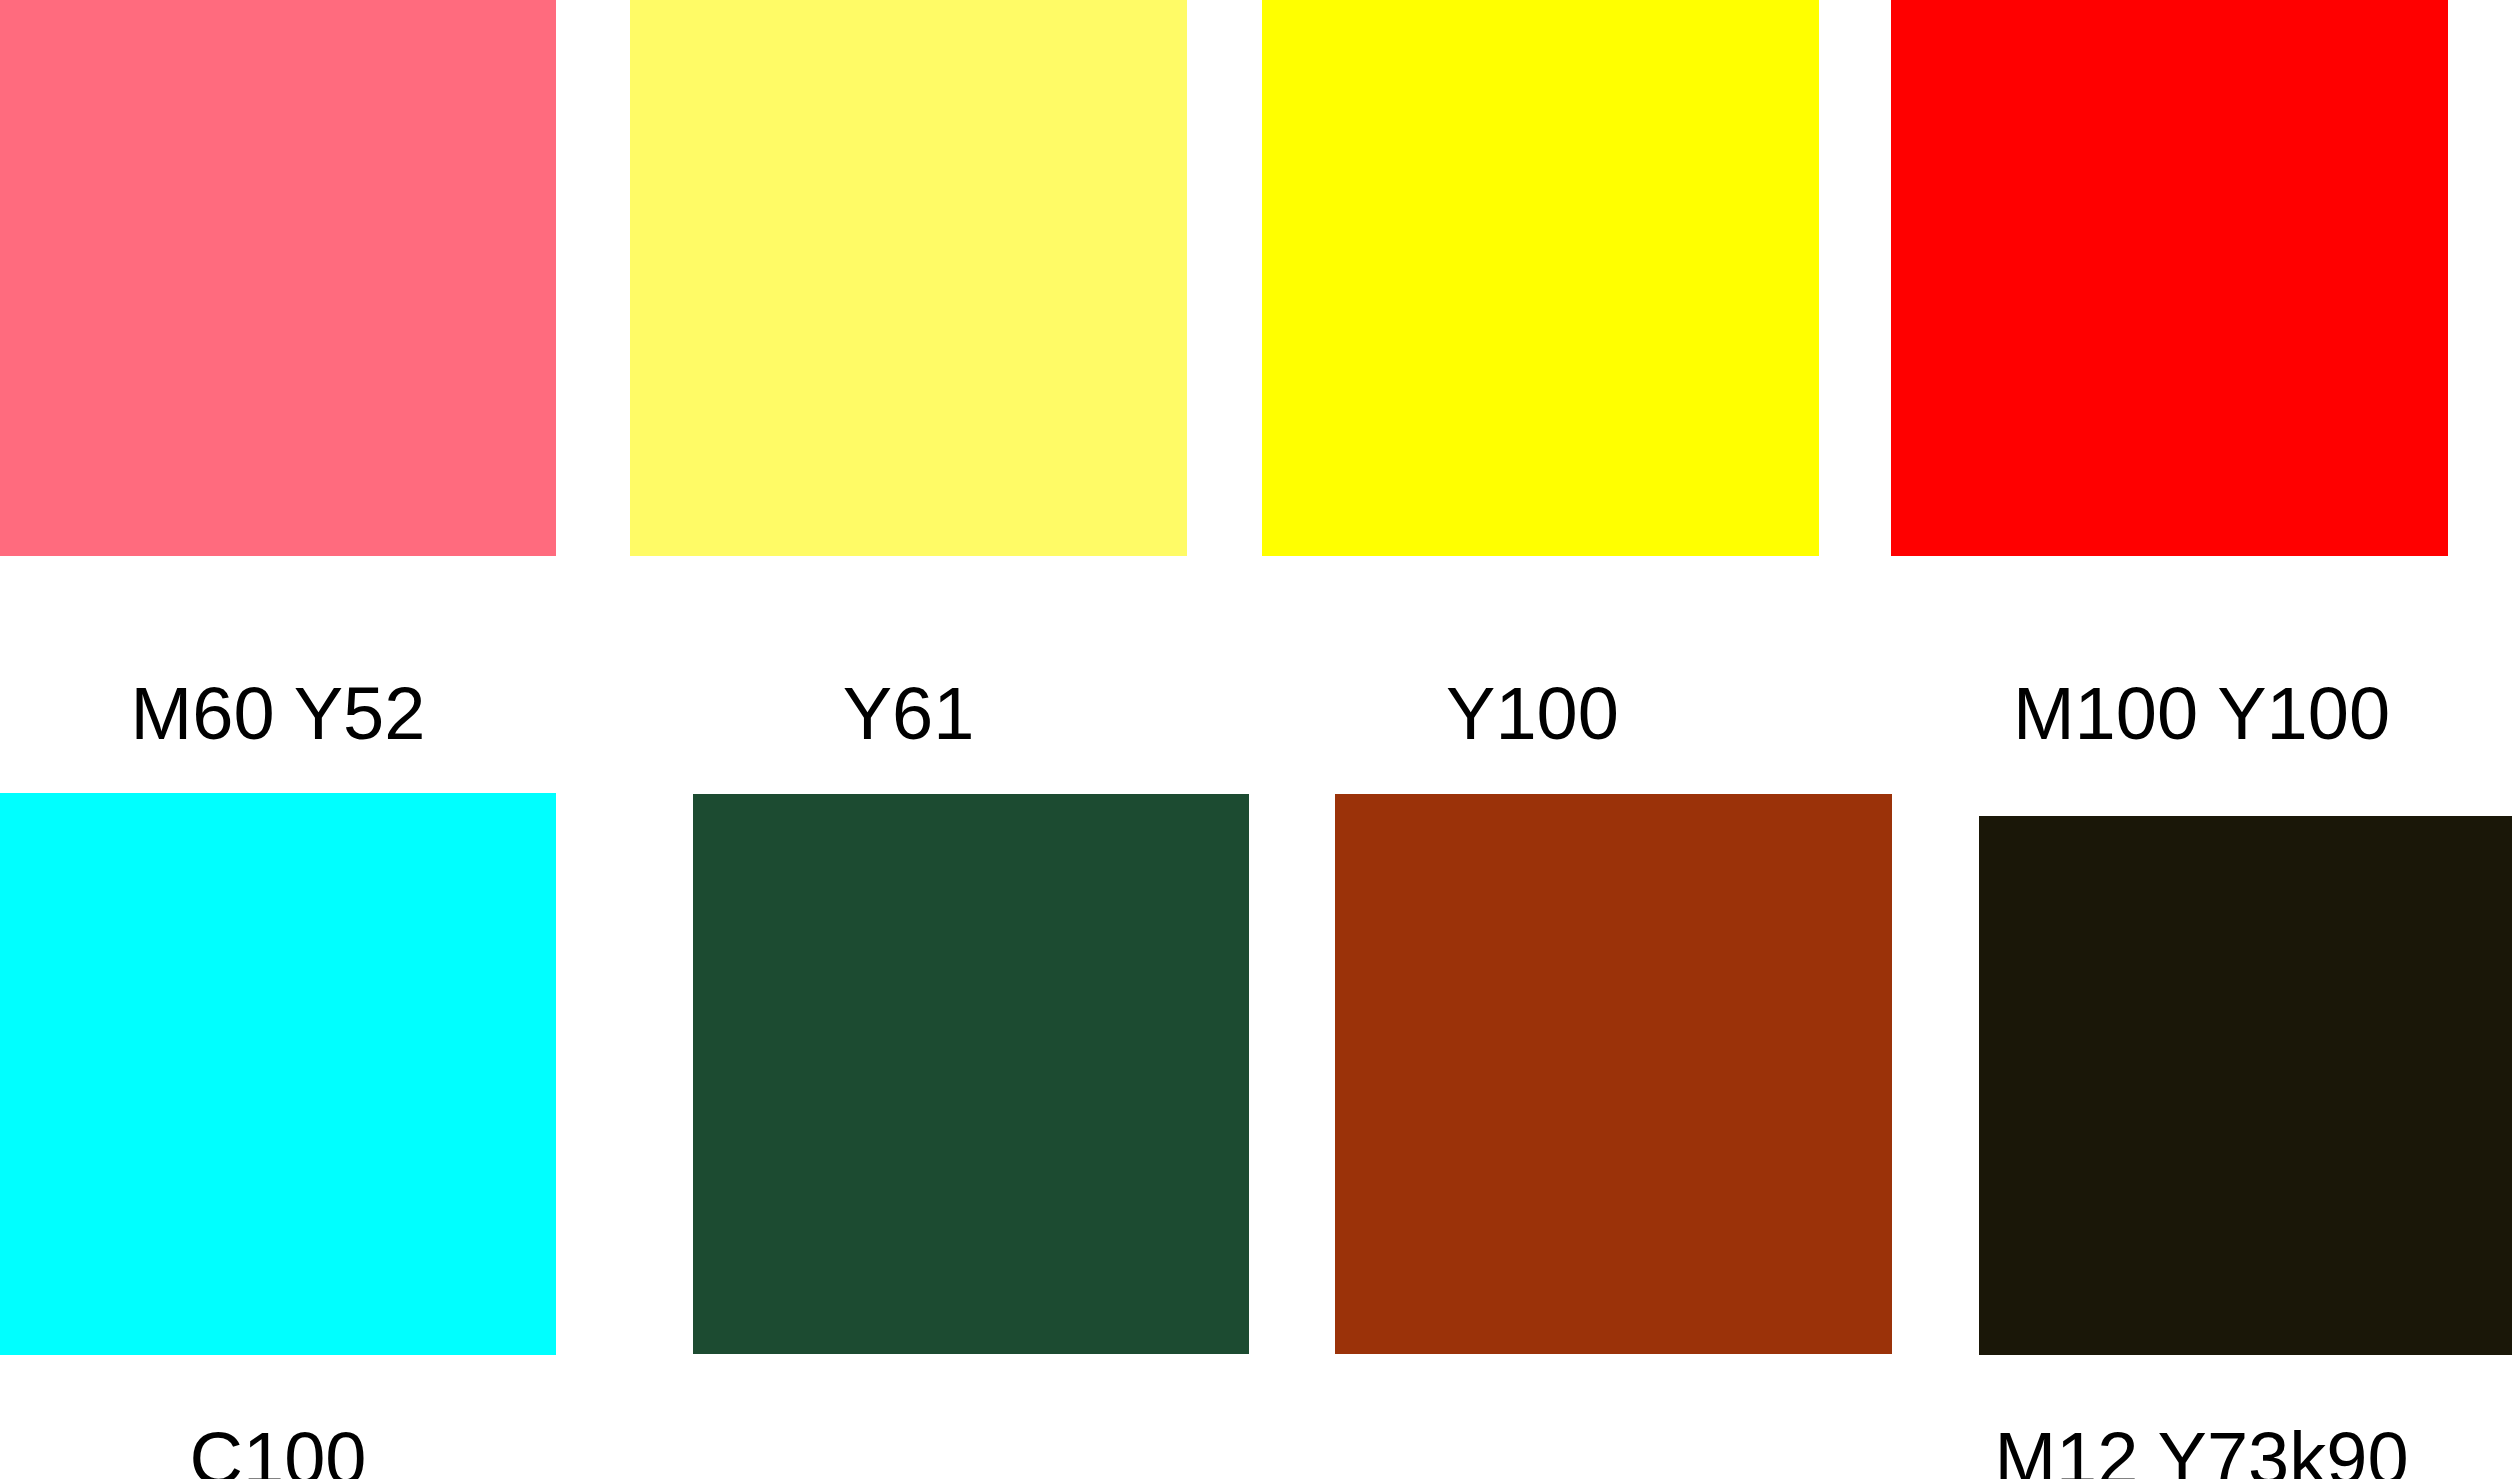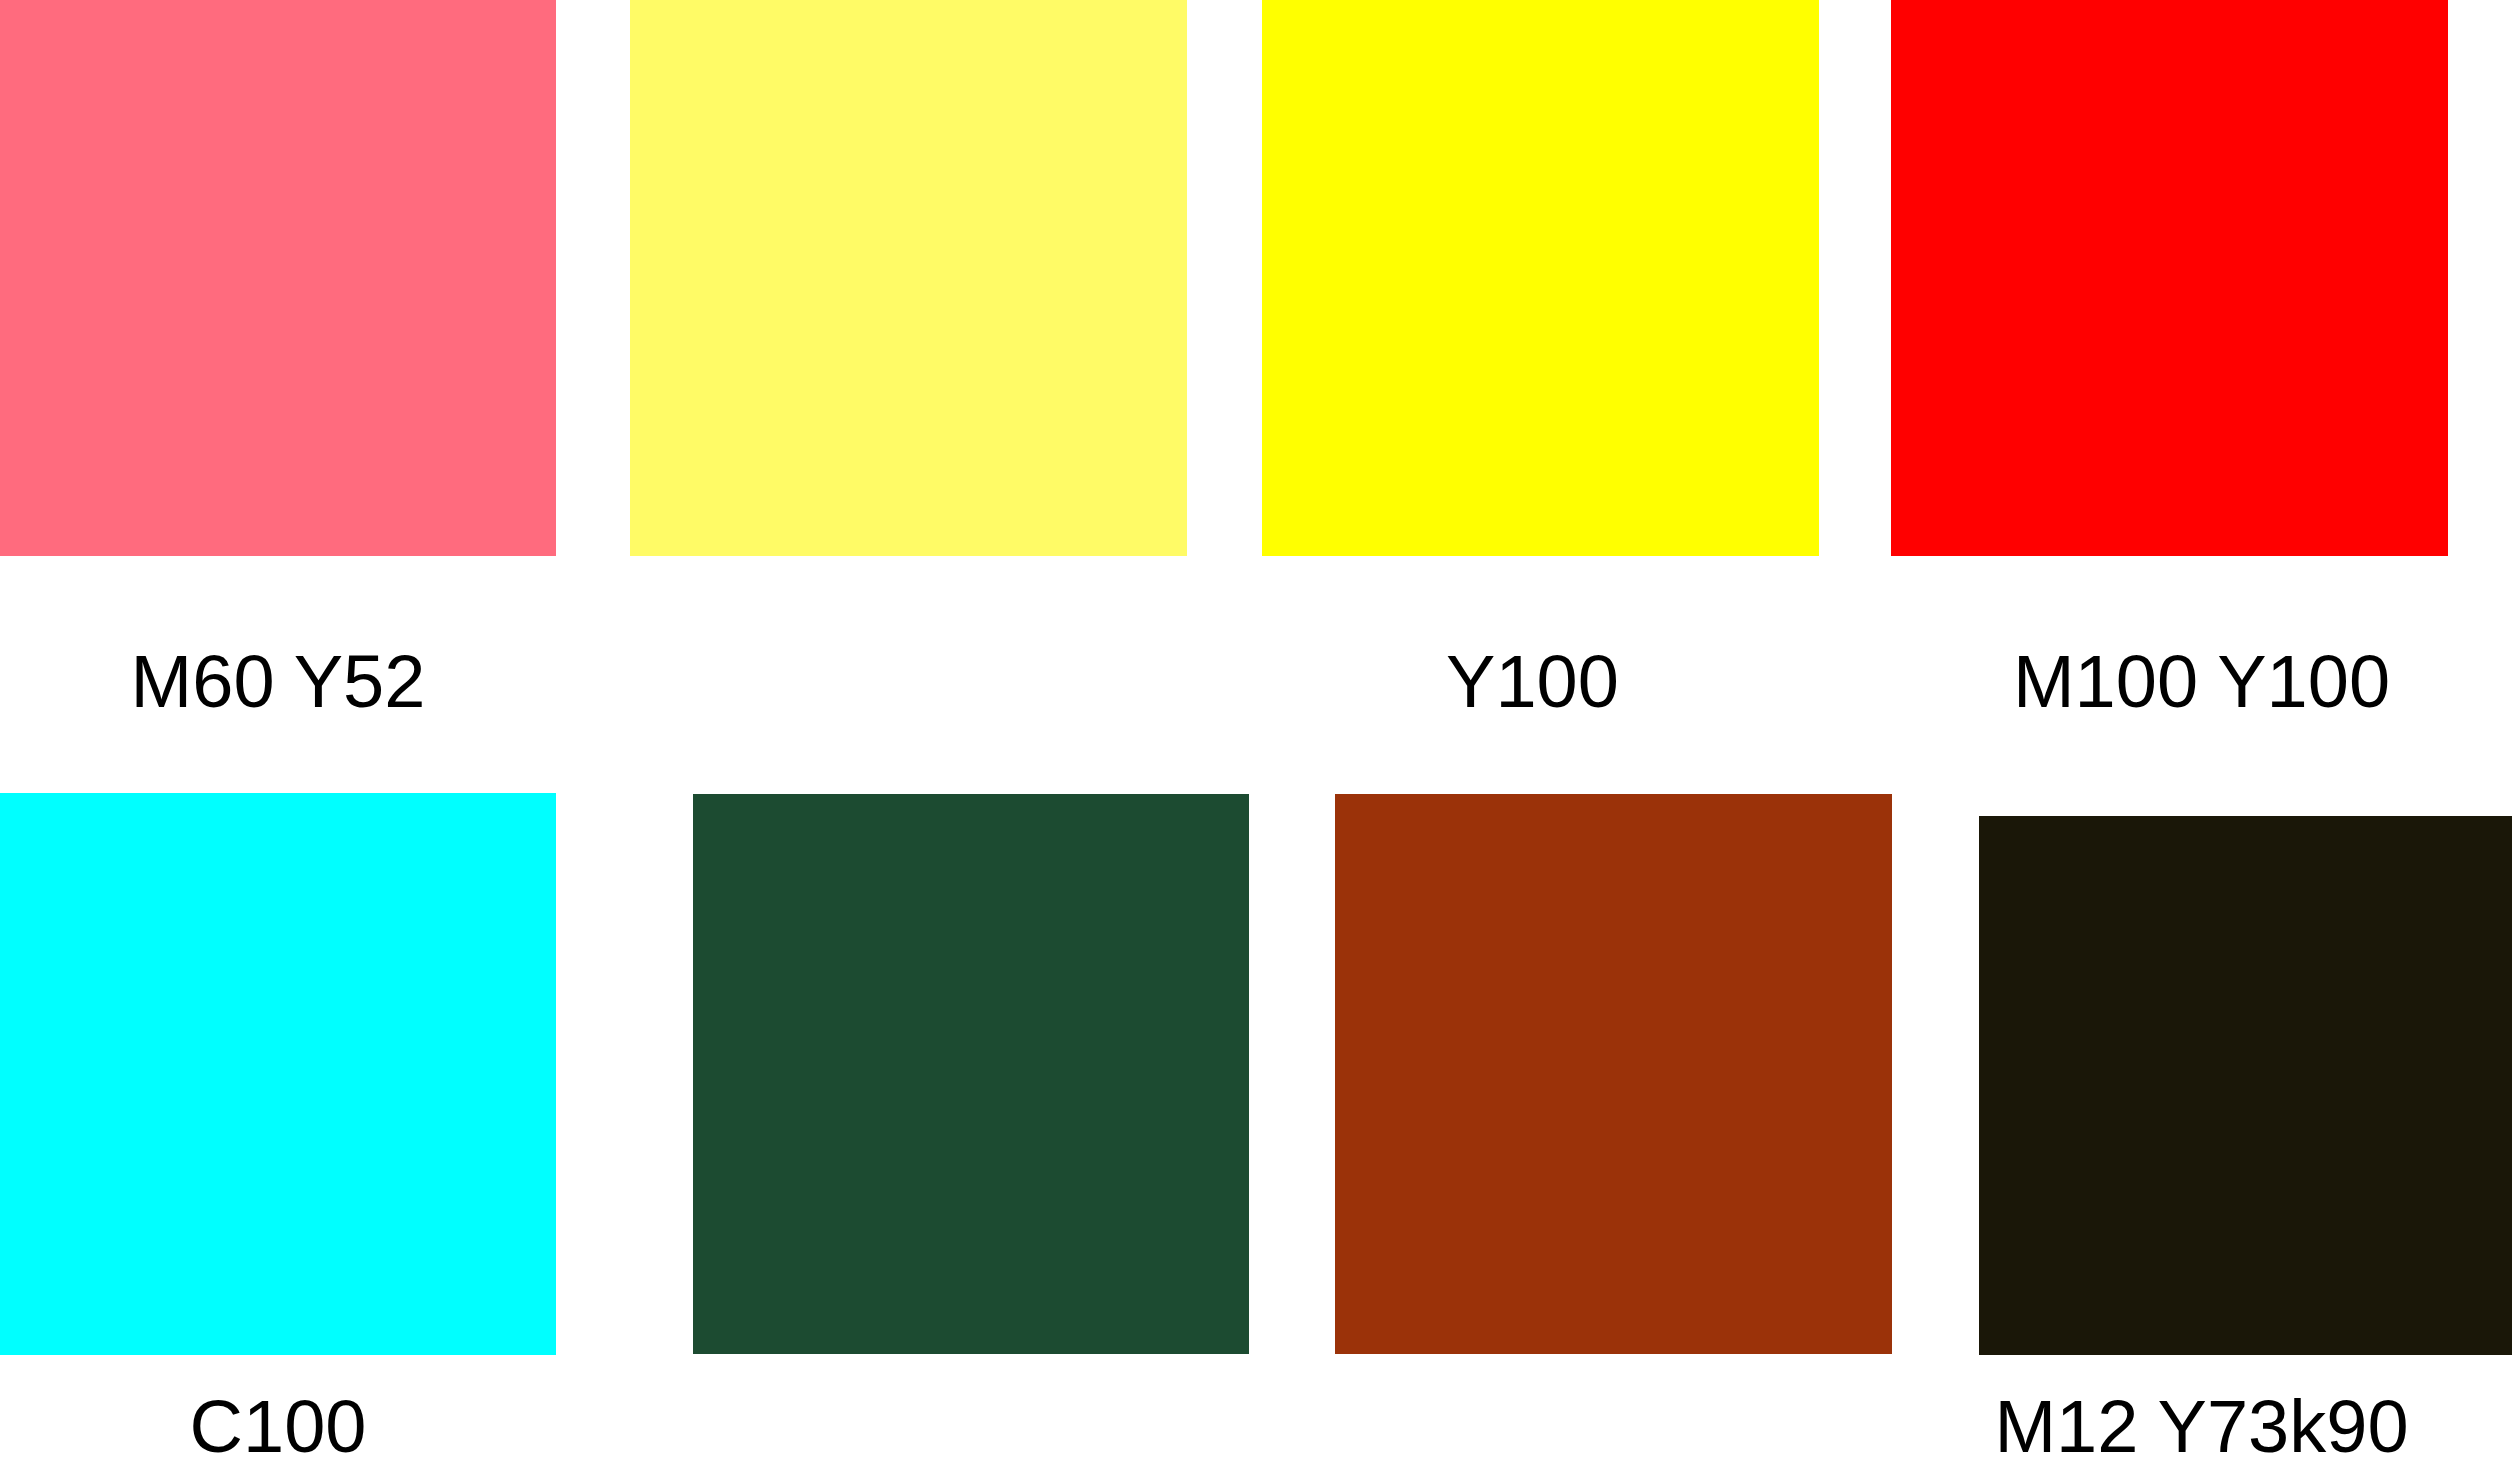--- a/index.html
+++ b/index.html
@@ -22,20 +22,21 @@
   .swatch-label {
     position: absolute;
     color: #000000;
     font-family: "Liberation Sans", sans-serif;
     font-size: 74px;
     font-weight: 400;
     line-height: 1;
     letter-spacing: 0px;
     white-space: nowrap;
     text-align: center;
+    margin-top: 32px;
   }
   
   .r1 { top: 0px; height: 556px; }
   .c0 { left: 0px;    width: 556px; }
   .c1 { left: 630px;  width: 557px; }
   .c2 { left: 1262px; width: 557px; }
   .c3 { left: 1891px; width: 557px; }
   .d0 { left: 0px;    width: 556px; top: 793px; height: 562px; }
   .d1 { left: 693px;  width: 556px; top: 794px; height: 560px; }
   .d2 { left: 1335px; width: 557px; top: 794px; height: 560px; }
@@ -57,20 +58,21 @@
   <div class="swatch r1 c0" style="background-color: rgb(255, 107, 126);"></div>
 
   <div class="swatch r1 c1" style="background-color: rgb(255, 251, 102);"></div>
 
   <div class="swatch r1 c2" style="background-color: rgb(255, 255, 0);"></div>
 
   <div class="swatch r1 c3" style="background-color: rgb(255, 0, 0);"></div>
 
   <div class="swatch-label lr1 lc0">M60 Y52</div>
 
+  <div class="swatch-label lr1 lc1">Y61</div>
 
   <div class="swatch-label lr1 lc2">Y100</div>
 
   <div class="swatch-label lr1 lc3">M100 Y100</div>
 
   <div class="swatch d0" style="background-color: rgb(0, 255, 255);"></div>
 
   <div class="swatch d1" style="background-color: rgb(28, 75, 49);"></div>
 
   <div class="swatch d2" style="background-color: rgb(155, 50, 9);"></div>

